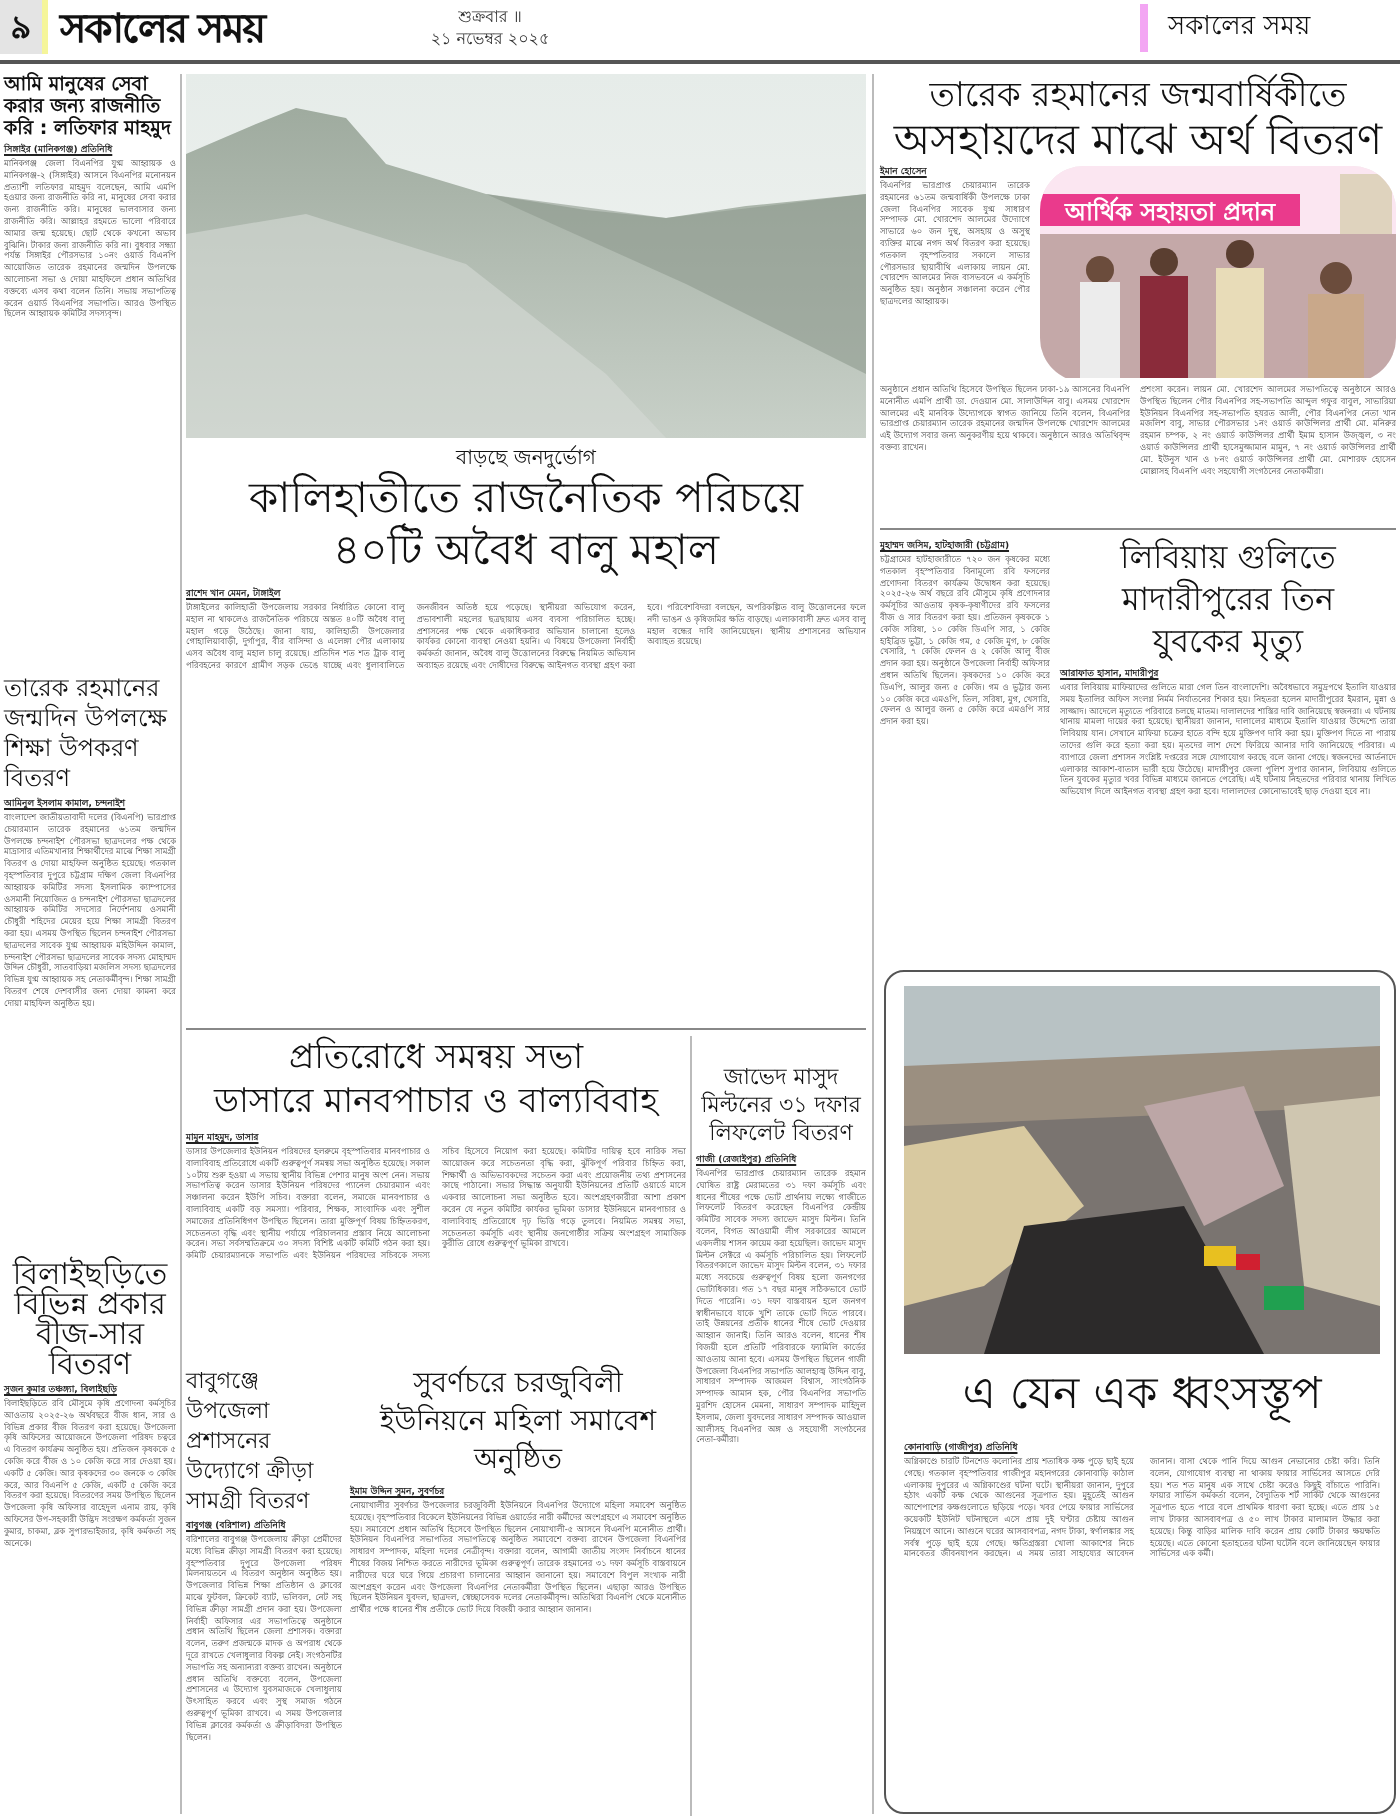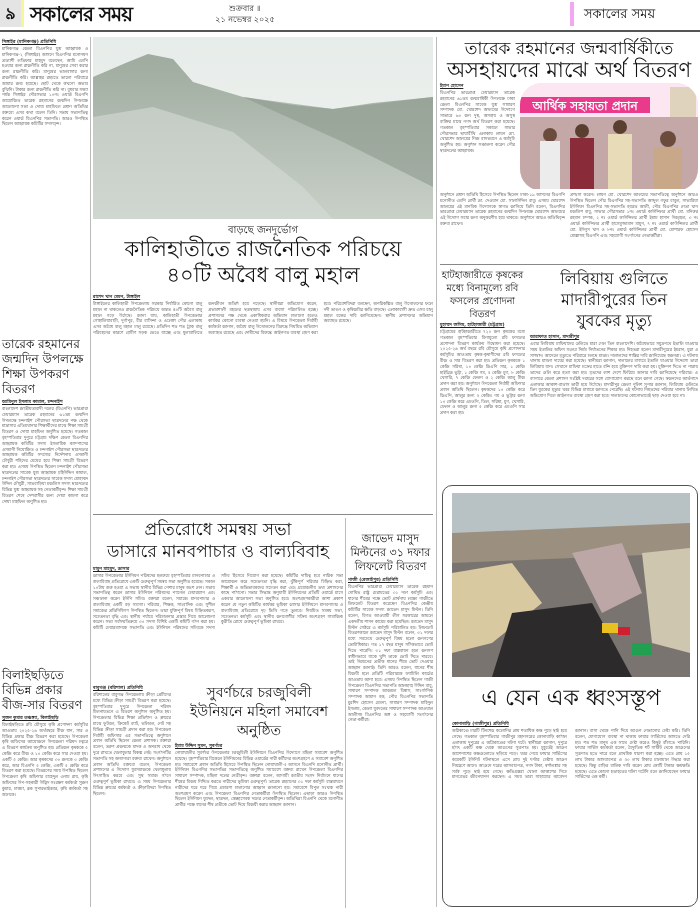--- a/index.html
+++ b/index.html
@@ -24,32 +24,33 @@
   <div class="abs pgnum">৯</div>
   <div class="abs logo">সকালের সময়</div>
   <div class="abs dateblk">
     <div>শুক্রবার ॥</div>
     <div>২১ নভেম্বর ২০২৫</div>
   </div>
   <div class="abs rightbrand">সকালের সময়</div>
 </div>
 
 <div class="abs" style="left:2px;top:37px;width:86px;height:290px;">
+  <div class="hl" style="font-size:9.5px;line-height:11px;text-align:left;font-weight:bold;">আমি মানুষের সেবা করার জন্য রাজনীতি করি : লতিফার মাহমুদ</div>
   <div class="byline" style="margin-top:2px;">সিঙ্গাইর (মানিকগঞ্জ) প্রতিনিধি</div>
   <div class="body" style="height:235px;">মানিকগঞ্জ জেলা বিএনপির যুগ্ম আহ্বায়ক ও মানিকগঞ্জ-২ (সিঙ্গাইর) আসনে বিএনপির মনোনয়ন প্রত্যাশী লতিফার মাহমুদ বলেছেন, আমি এমপি হওয়ার জন্য রাজনীতি করি না, মানুষের সেবা করার জন্য রাজনীতি করি। মানুষের ভালবাসার জন্য রাজনীতি করি। আল্লাহর রহমতে ভালো পরিবারে আমার জন্ম হয়েছে। ছোট থেকে কখনো অভাব বুঝিনি। টাকার জন্য রাজনীতি করি না। বুধবার সন্ধ্যা পর্যন্ত সিঙ্গাইর পৌরসভার ১০নং ওয়ার্ড বিএনপি আয়োজিত তারেক রহমানের জন্মদিন উপলক্ষে আলোচনা সভা ও দোয়া মাহফিলে প্রধান অতিথির বক্তব্যে এসব কথা বলেন তিনি। সভায় সভাপতিত্ব করেন ওয়ার্ড বিএনপির সভাপতি। আরও উপস্থিত ছিলেন আহ্বায়ক কমিটির সদস্যবৃন্দ।</div>
 </div>
 
 <div class="abs" style="left:2px;top:337px;width:86px;height:290px;">
   <div class="hl" style="font-size:12px;line-height:15px;text-align:left;">তারেক রহমানের জন্মদিন উপলক্ষে শিক্ষা উপকরণ বিতরণ</div>
   <div class="byline" style="margin-top:2px;">আমিনুল ইসলাম কামাল, চন্দনাইশ</div>
   <div class="body" style="height:210px;">বাংলাদেশ জাতীয়তাবাদী দলের (বিএনপি) ভারপ্রাপ্ত চেয়ারম্যান তারেক রহমানের ৬১তম জন্মদিন উপলক্ষে চন্দনাইশ পৌরসভা ছাত্রদলের পক্ষ থেকে মাদ্রাসার এতিমখানার শিক্ষার্থীদের মাঝে শিক্ষা সামগ্রী বিতরণ ও দোয়া মাহফিল অনুষ্ঠিত হয়েছে। গতকাল বৃহস্পতিবার দুপুরে চট্টগ্রাম দক্ষিণ জেলা বিএনপির আহ্বায়ক কমিটির সদস্য ইসলামিক ক্যাম্পাসের ওসমানী নিয়োজিত ও চন্দনাইশ পৌরসভা ছাত্রদলের আহ্বায়ক কমিটির সদস্যের নির্দেশনায় ওসমানী চৌধুরী শহিদের মেয়ের হয়ে শিক্ষা সামগ্রী বিতরণ করা হয়। এসময় উপস্থিত ছিলেন চন্দনাইশ পৌরসভা ছাত্রদলের সাবেক যুগ্ম আহ্বায়ক মহিউদ্দিন কামাল, চন্দনাইশ পৌরসভা ছাত্রদলের সাবেক সদস্য মোহাম্মদ উদ্দিন চৌধুরী, সাতবাড়িয়া মজলিস সদস্য ছাত্রদলের বিভিন্ন যুগ্ম আহ্বায়ক সহ নেতাকর্মীবৃন্দ। শিক্ষা সামগ্রী বিতরণ শেষে দেশবাসীর জন্য দোয়া কামনা করে দোয়া মাহফিল অনুষ্ঠিত হয়।</div>
 </div>
 
 <div class="abs" style="left:2px;top:630px;width:86px;height:278px;">
-  <div class="hl" style="font-size:12px;line-height:15px;text-align:left;margin-top:38px;">বিলাইছড়িতে বিভিন্ন প্রকার বীজ-সার বিতরণ</div>
+  <div class="hl" style="font-size:15px;line-height:15px;text-align:center;">বিলাইছড়িতে বিভিন্ন প্রকার বীজ-সার বিতরণ</div>
   <div class="byline" style="margin-top:2px;">সুজন কুমার তঞ্চঙ্গ্যা, বিলাইছড়ি</div>
   <div class="body" style="height:215px;">বিলাইছড়িতে রবি মৌসুমে কৃষি প্রণোদনা কর্মসূচির আওতায় ২০২৫-২৬ অর্থবছরে বীজ ধান, সার ও বিভিন্ন প্রকার বীজ বিতরণ করা হয়েছে। উপজেলা কৃষি অফিসের আয়োজনে উপজেলা পরিষদ চত্বরে এ বিতরণ কার্যক্রম অনুষ্ঠিত হয়। প্রতিজন কৃষককে ৫ কেজি করে বীজ ও ১০ কেজি করে সার দেওয়া হয়। একটি ৫ কেজি। আর কৃষকদের ৩০ জনকে ৩ কেজি করে, আর বিএনপি ৫ কেজি, একটি ৫ কেজি করে বিতরণ করা হয়েছে। বিতরণের সময় উপস্থিত ছিলেন উপজেলা কৃষি অফিসার বাহেদুল এনাম রায়, কৃষি অফিসের উপ-সহকারী উদ্ভিদ সংরক্ষণ কর্মকর্তা সুজন কুমার, চাকমা, ব্লক সুপারভাইজার, কৃষি কর্মকর্তা সহ অনেকে।</div>
 </div>
 
 <div class="abs vline" style="left:90px;top:37px;height:870px;"></div>
 
 <div class="abs photo" style="left:93px;top:37px;width:340px;height:182px;">
   <svg width="340" height="182" viewBox="0 0 340 182">
     <defs>
       <linearGradient id="sky" x1="0" y1="0" x2="0" y2="1">
@@ -87,20 +88,21 @@
 
 <div class="abs" style="left:348px;top:532px;width:85px;height:390px;">
   <div class="hl" style="font-size:11px;line-height:14px;">জাভেদ মাসুদ মিল্টনের ৩১ দফার লিফলেট বিতরণ</div>
   <div class="byline" style="margin-top:3px;">গাজী (রেজাইপুর) প্রতিনিধি</div>
   <div class="body" style="height:320px;">বিএনপির ভারপ্রাপ্ত চেয়ারম্যান তারেক রহমান ঘোষিত রাষ্ট্র মেরামতের ৩১ দফা কর্মসূচি এবং ধানের শীষের পক্ষে ভোট প্রার্থনায় লক্ষ্যে গাজীতে লিফলেট বিতরণ করেছেন বিএনপির কেন্দ্রীয় কমিটির সাবেক সদস্য জাভেদ মাসুদ মিল্টন। তিনি বলেন, বিগত আওয়ামী লীগ সরকারের আমলে একদলীয় শাসন কায়েম করা হয়েছিল। জাভেদ মাসুদ মিল্টন সেক্টরে এ কর্মসূচি পরিচালিত হয়। লিফলেট বিতরণকালে জাভেদ মাসুদ মিল্টন বলেন, ৩১ দফার মধ্যে সবচেয়ে গুরুত্বপূর্ণ বিষয় হলো জনগণের ভোটাধিকার। গত ১৭ বছর মানুষ সঠিকভাবে ভোট দিতে পারেনি। ৩১ দফা বাস্তবায়ন হলে জনগণ স্বাধীনভাবে যাকে খুশি তাকে ভোট দিতে পারবে। তাই উন্নয়নের প্রতীক ধানের শীষে ভোট দেওয়ার আহ্বান জানাই। তিনি আরও বলেন, ধানের শীষ বিজয়ী হলে প্রতিটি পরিবারকে ফ্যামিলি কার্ডের আওতায় আনা হবে। এসময় উপস্থিত ছিলেন গাজী উপজেলা বিএনপির সভাপতি আলহাজ্ব উদ্দিন বাবু, সাধারণ সম্পাদক আজমল বিশ্বাস, সাংগঠনিক সম্পাদক আমান হক, পৌর বিএনপির সভাপতি মুরশিদ হোসেন মেমনা, সাধারণ সম্পাদক মাহিদুল ইসলাম, জেলা যুবদলের সাধারণ সম্পাদক আওয়াল আলীসহ বিএনপির অঙ্গ ও সহযোগী সংগঠনের নেতা-কর্মীরা।</div>
 </div>
 
 <div class="abs vline" style="left:345px;top:518px;height:390px;"></div>
 
 <div class="abs" style="left:93px;top:683px;width:78px;height:225px;">
+  <div class="hl" style="font-size:11px;line-height:15px;text-align:left;">বাবুগঞ্জে উপজেলা প্রশাসনের উদ্যোগে ক্রীড়া সামগ্রী বিতরণ</div>
   <div class="byline" style="margin-top:2px;">বাবুগঞ্জ (বরিশাল) প্রতিনিধি</div>
   <div class="body" style="height:165px;">বরিশালের বাবুগঞ্জ উপজেলায় ক্রীড়া প্রেমীদের মধ্যে বিভিন্ন ক্রীড়া সামগ্রী বিতরণ করা হয়েছে। বৃহস্পতিবার দুপুরে উপজেলা পরিষদ মিলনায়তনে এ বিতরণ অনুষ্ঠান অনুষ্ঠিত হয়। উপজেলার বিভিন্ন শিক্ষা প্রতিষ্ঠান ও ক্লাবের মাঝে ফুটবল, ক্রিকেট ব্যাট, ভলিবল, নেট সহ বিভিন্ন ক্রীড়া সামগ্রী প্রদান করা হয়। উপজেলা নির্বাহী অফিসার এর সভাপতিত্বে অনুষ্ঠানে প্রধান অতিথি ছিলেন জেলা প্রশাসক। বক্তারা বলেন, তরুণ প্রজন্মকে মাদক ও অপরাধ থেকে দূরে রাখতে খেলাধুলার বিকল্প নেই। সংগঠনটির সভাপতি সহ অন্যান্যরা বক্তব্য রাখেন। অনুষ্ঠানে প্রধান অতিথি বক্তব্যে বলেন, উপজেলা প্রশাসনের এ উদ্যোগ যুবসমাজকে খেলাধুলায় উৎসাহিত করবে এবং সুস্থ সমাজ গঠনে গুরুত্বপূর্ণ ভূমিকা রাখবে। এ সময় উপজেলার বিভিন্ন ক্লাবের কর্মকর্তা ও ক্রীড়াবিদরা উপস্থিত ছিলেন।</div>
 </div>
 
 <div class="abs" style="left:175px;top:683px;width:168px;height:225px;">
   <div class="hl" style="font-size:14px;line-height:19px;padding:0 8px;">সুবর্ণচরে চরজুবিলী ইউনিয়নে মহিলা সমাবেশ অনুষ্ঠিত</div>
   <div class="byline" style="margin-top:3px;">ইমাম উদ্দিন সুমন, সুবর্ণচর</div>
   <div class="body" style="height:150px;">নোয়াখালীর সুবর্ণচর উপজেলার চরজুবিলী ইউনিয়নে বিএনপির উদ্যোগে মহিলা সমাবেশ অনুষ্ঠিত হয়েছে। বৃহস্পতিবার বিকেলে ইউনিয়নের বিভিন্ন ওয়ার্ডের নারী কর্মীদের অংশগ্রহণে এ সমাবেশ অনুষ্ঠিত হয়। সমাবেশে প্রধান অতিথি হিসেবে উপস্থিত ছিলেন নোয়াখালী-৫ আসনে বিএনপি মনোনীত প্রার্থী। ইউনিয়ন বিএনপির সভাপতির সভাপতিত্বে অনুষ্ঠিত সমাবেশে বক্তব্য রাখেন উপজেলা বিএনপির সাধারণ সম্পাদক, মহিলা দলের নেত্রীবৃন্দ। বক্তারা বলেন, আগামী জাতীয় সংসদ নির্বাচনে ধানের শীষের বিজয় নিশ্চিত করতে নারীদের ভূমিকা গুরুত্বপূর্ণ। তারেক রহমানের ৩১ দফা কর্মসূচি বাস্তবায়নে নারীদের ঘরে ঘরে গিয়ে প্রচারণা চালানোর আহ্বান জানানো হয়। সমাবেশে বিপুল সংখ্যক নারী অংশগ্রহণ করেন এবং উপজেলা বিএনপির নেতাকর্মীরা উপস্থিত ছিলেন। এছাড়া আরও উপস্থিত ছিলেন ইউনিয়ন যুবদল, ছাত্রদল, স্বেচ্ছাসেবক দলের নেতাকর্মীবৃন্দ। অতিথিরা বিএনপি থেকে মনোনীত প্রার্থীর পক্ষে ধানের শীষ প্রতীকে ভোট দিয়ে বিজয়ী করার আহ্বান জানান।</div>
 </div>
 
@@ -131,21 +133,20 @@
       <rect x="150" y="4" width="26" height="30" fill="#dfd3be"></rect>
     </svg>
   </div>
   <div class="abs body" style="left:0;top:155px;width:125px;height:70px;">অনুষ্ঠানে প্রধান অতিথি হিসেবে উপস্থিত ছিলেন ঢাকা-১৯ আসনের বিএনপি মনোনীত এমপি প্রার্থী ডা. দেওয়ান মো. সালাউদ্দিন বাবু। এসময় খোরশেদ আলমের এই মানবিক উদ্যোগকে স্বাগত জানিয়ে তিনি বলেন, বিএনপির ভারপ্রাপ্ত চেয়ারম্যান তারেক রহমানের জন্মদিন উপলক্ষে খোরশেদ আলমের এই উদ্যোগ সবার জন্য অনুকরণীয় হয়ে থাকবে। অনুষ্ঠানে আরও অতিথিবৃন্দ বক্তব্য রাখেন।</div>
   <div class="abs body" style="left:130px;top:155px;width:128px;height:70px;">প্রশংসা করেন। লায়ন মো. খোরশেদ আলমের সভাপতিত্বে অনুষ্ঠানে আরও উপস্থিত ছিলেন পৌর বিএনপির সহ-সভাপতি আব্দুল গফুর বাবুল, সাভারিয়া ইউনিয়ন বিএনপির সহ-সভাপতি হযরত আলী, পৌর বিএনপির নেতা খান মজলিশ বাবু, সাভার পৌরসভার ১নং ওয়ার্ড কাউন্সিলর প্রার্থী মো. মনিরুর রহমান চম্পক, ২ নং ওয়ার্ড কাউন্সিলর প্রার্থী ইমাম হাসান উজ্জ্বল, ৩ নং ওয়ার্ড কাউন্সিলর প্রার্থী হাসেমুজ্জামান মামুন, ৭ নং ওয়ার্ড কাউন্সিলর প্রার্থী মো. ইউনুস খান ও ৮নং ওয়ার্ড কাউন্সিলর প্রার্থী মো. মোশারফ হোসেন মোল্লাসহ বিএনপি এবং সহযোগী সংগঠনের নেতাকর্মীরা।</div>
 </div>
 
 <div class="abs hline" style="left:440px;top:264px;width:258px;"></div>
 
 <div class="abs" style="left:440px;top:268px;width:85px;height:210px;">
-  <div class="hl" style="font-size:9.5px;line-height:13px;">হাটহাজারীতে কৃষকের মধ্যে বিনামূল্যে রবি ফসলের প্রণোদনা বিতরণ</div>
   <div class="byline" style="margin-top:2px;">মুহাম্মদ জসিম, হাটহাজারী (চট্টগ্রাম)</div>
   <div class="body" style="height:145px;">চট্টগ্রামের হাটহাজারীতে ৭২০ জন কৃষকের মধ্যে গতকাল বৃহস্পতিবার বিনামূল্যে রবি ফসলের প্রণোদনা বিতরণ কার্যক্রম উদ্বোধন করা হয়েছে। ২০২৫-২৬ অর্থ বছরে রবি মৌসুমে কৃষি প্রণোদনার কর্মসূচির আওতায় কৃষক-কৃষাণীদের রবি ফসলের বীজ ও সার বিতরণ করা হয়। প্রতিজন কৃষককে ১ কেজি সরিষা, ১০ কেজি ডিএপি সার, ১ কেজি হাইব্রিড ভুট্টা, ১ কেজি গম, ৫ কেজি মুগ, ৮ কেজি খেসারি, ৭ কেজি ফেলন ও ২ কেজি আলু বীজ প্রদান করা হয়। অনুষ্ঠানে উপজেলা নির্বাহী অফিসার প্রধান অতিথি ছিলেন। কৃষকদের ১০ কেজি করে ডিএপি, আলুর জন্য ৫ কেজি। গম ও ভুট্টার জন্য ১০ কেজি করে এমওপি, তিল, সরিষা, মুগ, খেসারি, ফেলন ও আলুর জন্য ৫ কেজি করে এমওপি সার প্রদান করা হয়।</div>
 </div>
 
 <div class="abs" style="left:530px;top:268px;width:168px;height:210px;">
   <div class="hl" style="font-size:16px;line-height:21px;padding:0 12px;">লিবিয়ায় গুলিতে মাদারীপুরের তিন যুবকের মৃত্যু</div>
   <div class="byline" style="margin-top:3px;">আরাফাত হাসান, মাদারীপুর</div>
   <div class="body" style="height:138px;">এবার লিবিয়ায় মাফিয়াদের গুলিতে মারা গেল তিন বাংলাদেশি। অবৈধভাবে সমুদ্রপথে ইতালি যাওয়ার সময় ইতালির অফিস সংলগ্ন নির্মম নির্যাতনের শিকার হয়। নিহতরা হলেন মাদারীপুরের ইমরান, মুন্না ও সাজ্জাদ। আদেলে মৃত্যুতে পরিবারে চলছে মাতম। দালালদের শাস্তির দাবি জানিয়েছে স্বজনরা। এ ঘটনায় থানায় মামলা দায়ের করা হয়েছে। স্থানীয়রা জানান, দালালের মাধ্যমে ইতালি যাওয়ার উদ্দেশ্যে তারা লিবিয়ায় যান। সেখানে মাফিয়া চক্রের হাতে বন্দি হয়ে মুক্তিপণ দাবি করা হয়। মুক্তিপণ দিতে না পারায় তাদের গুলি করে হত্যা করা হয়। মৃতদের লাশ দেশে ফিরিয়ে আনার দাবি জানিয়েছে পরিবার। এ ব্যাপারে জেলা প্রশাসন সংশ্লিষ্ট দপ্তরের সঙ্গে যোগাযোগ করছে বলে জানা গেছে। স্বজনদের আর্তনাদে এলাকার আকাশ-বাতাস ভারী হয়ে উঠেছে। মাদারীপুর জেলা পুলিশ সুপার জানান, লিবিয়ায় গুলিতে তিন যুবকের মৃত্যুর খবর বিভিন্ন মাধ্যমে জানতে পেরেছি। এই ঘটনায় নিহতদের পরিবার থানায় লিখিত অভিযোগ দিলে আইনগত ব্যবস্থা গ্রহণ করা হবে। দালালদের কোনোভাবেই ছাড় দেওয়া হবে না।</div>
 </div>
 

